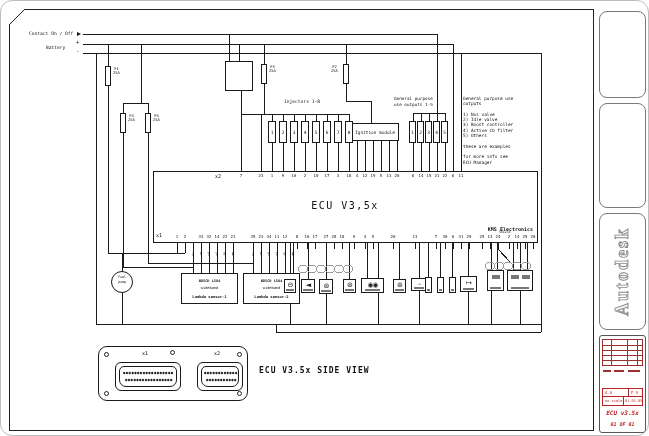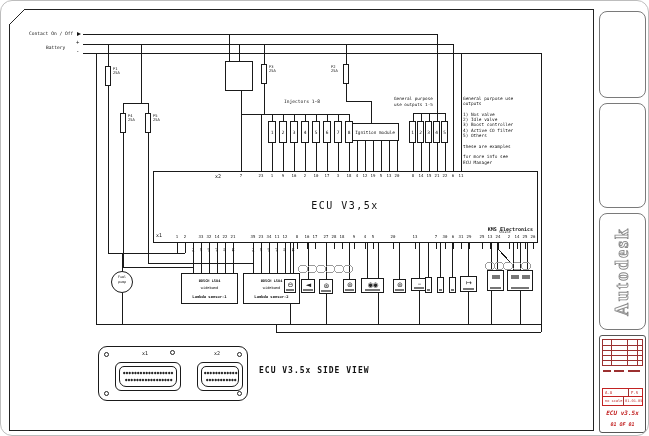--- a/index.html
+++ b/index.html
@@ -1,20 +1,20 @@
 <!DOCTYPE html>
 <html><head>
 <meta charset="utf-8">
 <style>
   html,body{margin:0;padding:0;background:#fff;}
   #page{position:relative;width:649px;height:436px;background:#fff;overflow:hidden;
         font-family:"DejaVu Sans Mono",monospace;color:#111;
         border:1px solid #bdbdbd;border-radius:12px;box-sizing:border-box;padding-left:42px;}
   .abs{position:absolute;}
-  .t{position:absolute;color:#111;white-space:pre;line-height:1.15;}
+  .t{position:absolute;color:#111;white-space:pre;line-height:1.15;text-align:center;}
   .box{position:absolute;border:1px solid #1a1a1a;background:#fff;box-sizing:border-box;}
   .rbox{position:absolute;border:1px solid #7a7a7a;border-radius:8px;background:#fff;box-sizing:border-box;}
   .pin{position:absolute;font-size:4px;width:10px;text-align:center;color:#111;}
   .numbox{position:absolute;border:1px solid #1a1a1a;background:#fff;box-sizing:border-box;
           text-align:center;font-size:4.5px;display:flex;align-items:center;justify-content:center;}
   .icon-box{position:absolute;border:1px solid #1a1a1a;background:#fff;box-sizing:border-box;
             text-align:center;font-family:"DejaVu Sans",sans-serif;color:#222;}
   .strip{position:absolute;left:12%;bottom:1px;width:76%;height:2px;background:#3c3c3c;opacity:.7;}
   .hole{position:absolute;width:5px;height:5px;border:1px solid #222;border-radius:50%;box-sizing:border-box;background:#fff;}
   .dots{position:absolute;font-size:4px;letter-spacing:.4px;color:#222;line-height:1;}

